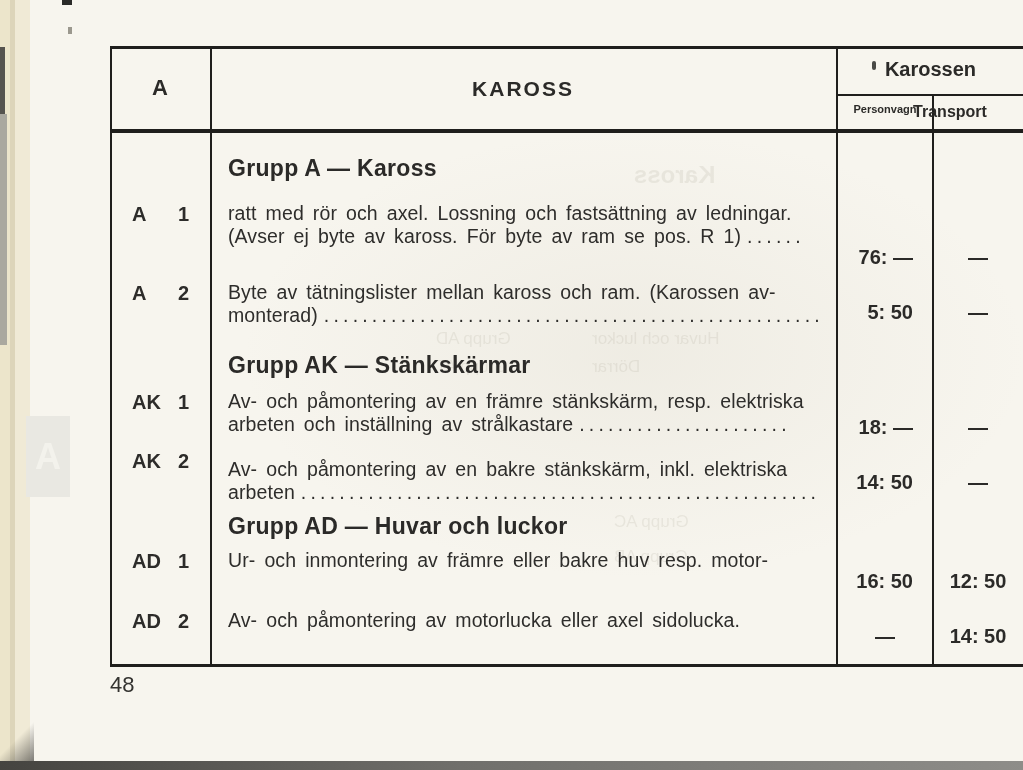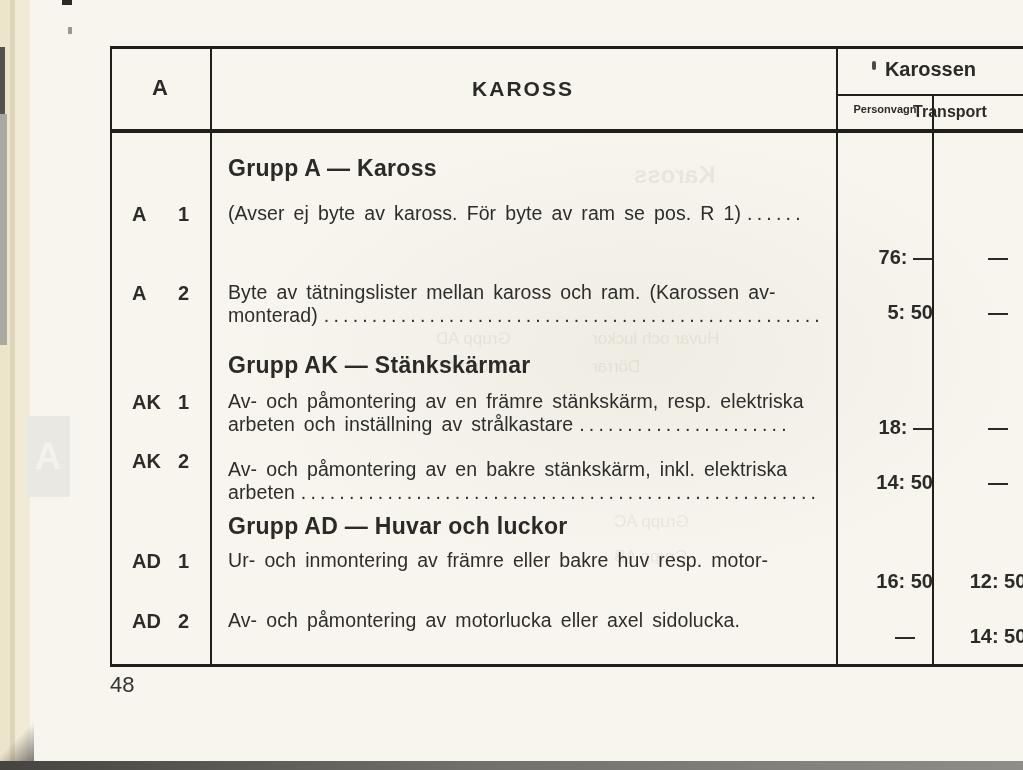--- a/index.html
+++ b/index.html
@@ -54,21 +54,21 @@
   
   .section-heading{position:absolute;left:228px;font-size:23px;font-weight:bold;
     letter-spacing:.3px;white-space:nowrap;color:#2b2a28;}
   .row-code{position:absolute;left:132px;width:57px;height:22px;display:flex;
     justify-content:space-between;font-size:20px;font-weight:bold;color:#2d2c2a;}
   .row-desc{position:absolute;left:228px;width:596px;}
   .desc-line{font-size:19.5px;line-height:22.5px;word-spacing:3.5px;
     letter-spacing:.1px;white-space:nowrap;}
   .dots{letter-spacing:4.2px;margin-left:6px;}
   .price{position:absolute;height:22px;font-size:20px;font-weight:bold;
-    line-height:22px;color:#2b2a28;margin-left:20px;}
+    line-height:22px;color:#2b2a28;}
   .price-pv{left:838px;width:94px;}
   .price-tr{left:934px;width:88px;}
   .price-right{text-align:right;padding-right:19px;box-sizing:border-box;}
   .price-center{text-align:center;}
   
   .page-number{position:absolute;left:110px;top:672px;font-size:22px;color:#343330;}
 </style>
 </head>
 <body>
 
@@ -115,20 +115,21 @@
   <div class="hdr hdr-pv">Personvagn</div>
   <div class="hdr hdr-tr">Transport</div>
 
   <div id="table-body">
       <div class="section-heading" style="top: 155px;">Grupp A — Kaross</div>
       <div class="row-code" style="top: 203px;">
         <span>A</span>
         <span>1</span>
       </div>
       <div class="row-desc" style="top: 202px;">
+        <div class="desc-line">ratt med rör och axel. Lossning och fastsättning av ledningar.</div>
         <div class="desc-line"><span>(Avser ej byte av kaross. För byte av ram se pos. R 1)</span><span class="dots">......</span></div>
       </div>
       <div class="price price-pv price-right" style="top: 246px;">76: —</div>
       <div class="price price-tr price-center" style="top: 246px;">—</div>
       <div class="row-code" style="top: 282px;">
         <span>A</span>
         <span>2</span>
       </div>
       <div class="row-desc" style="top: 281px;">
         <div class="desc-line">Byte av tätningslister mellan kaross och ram. (Karossen av-</div>

